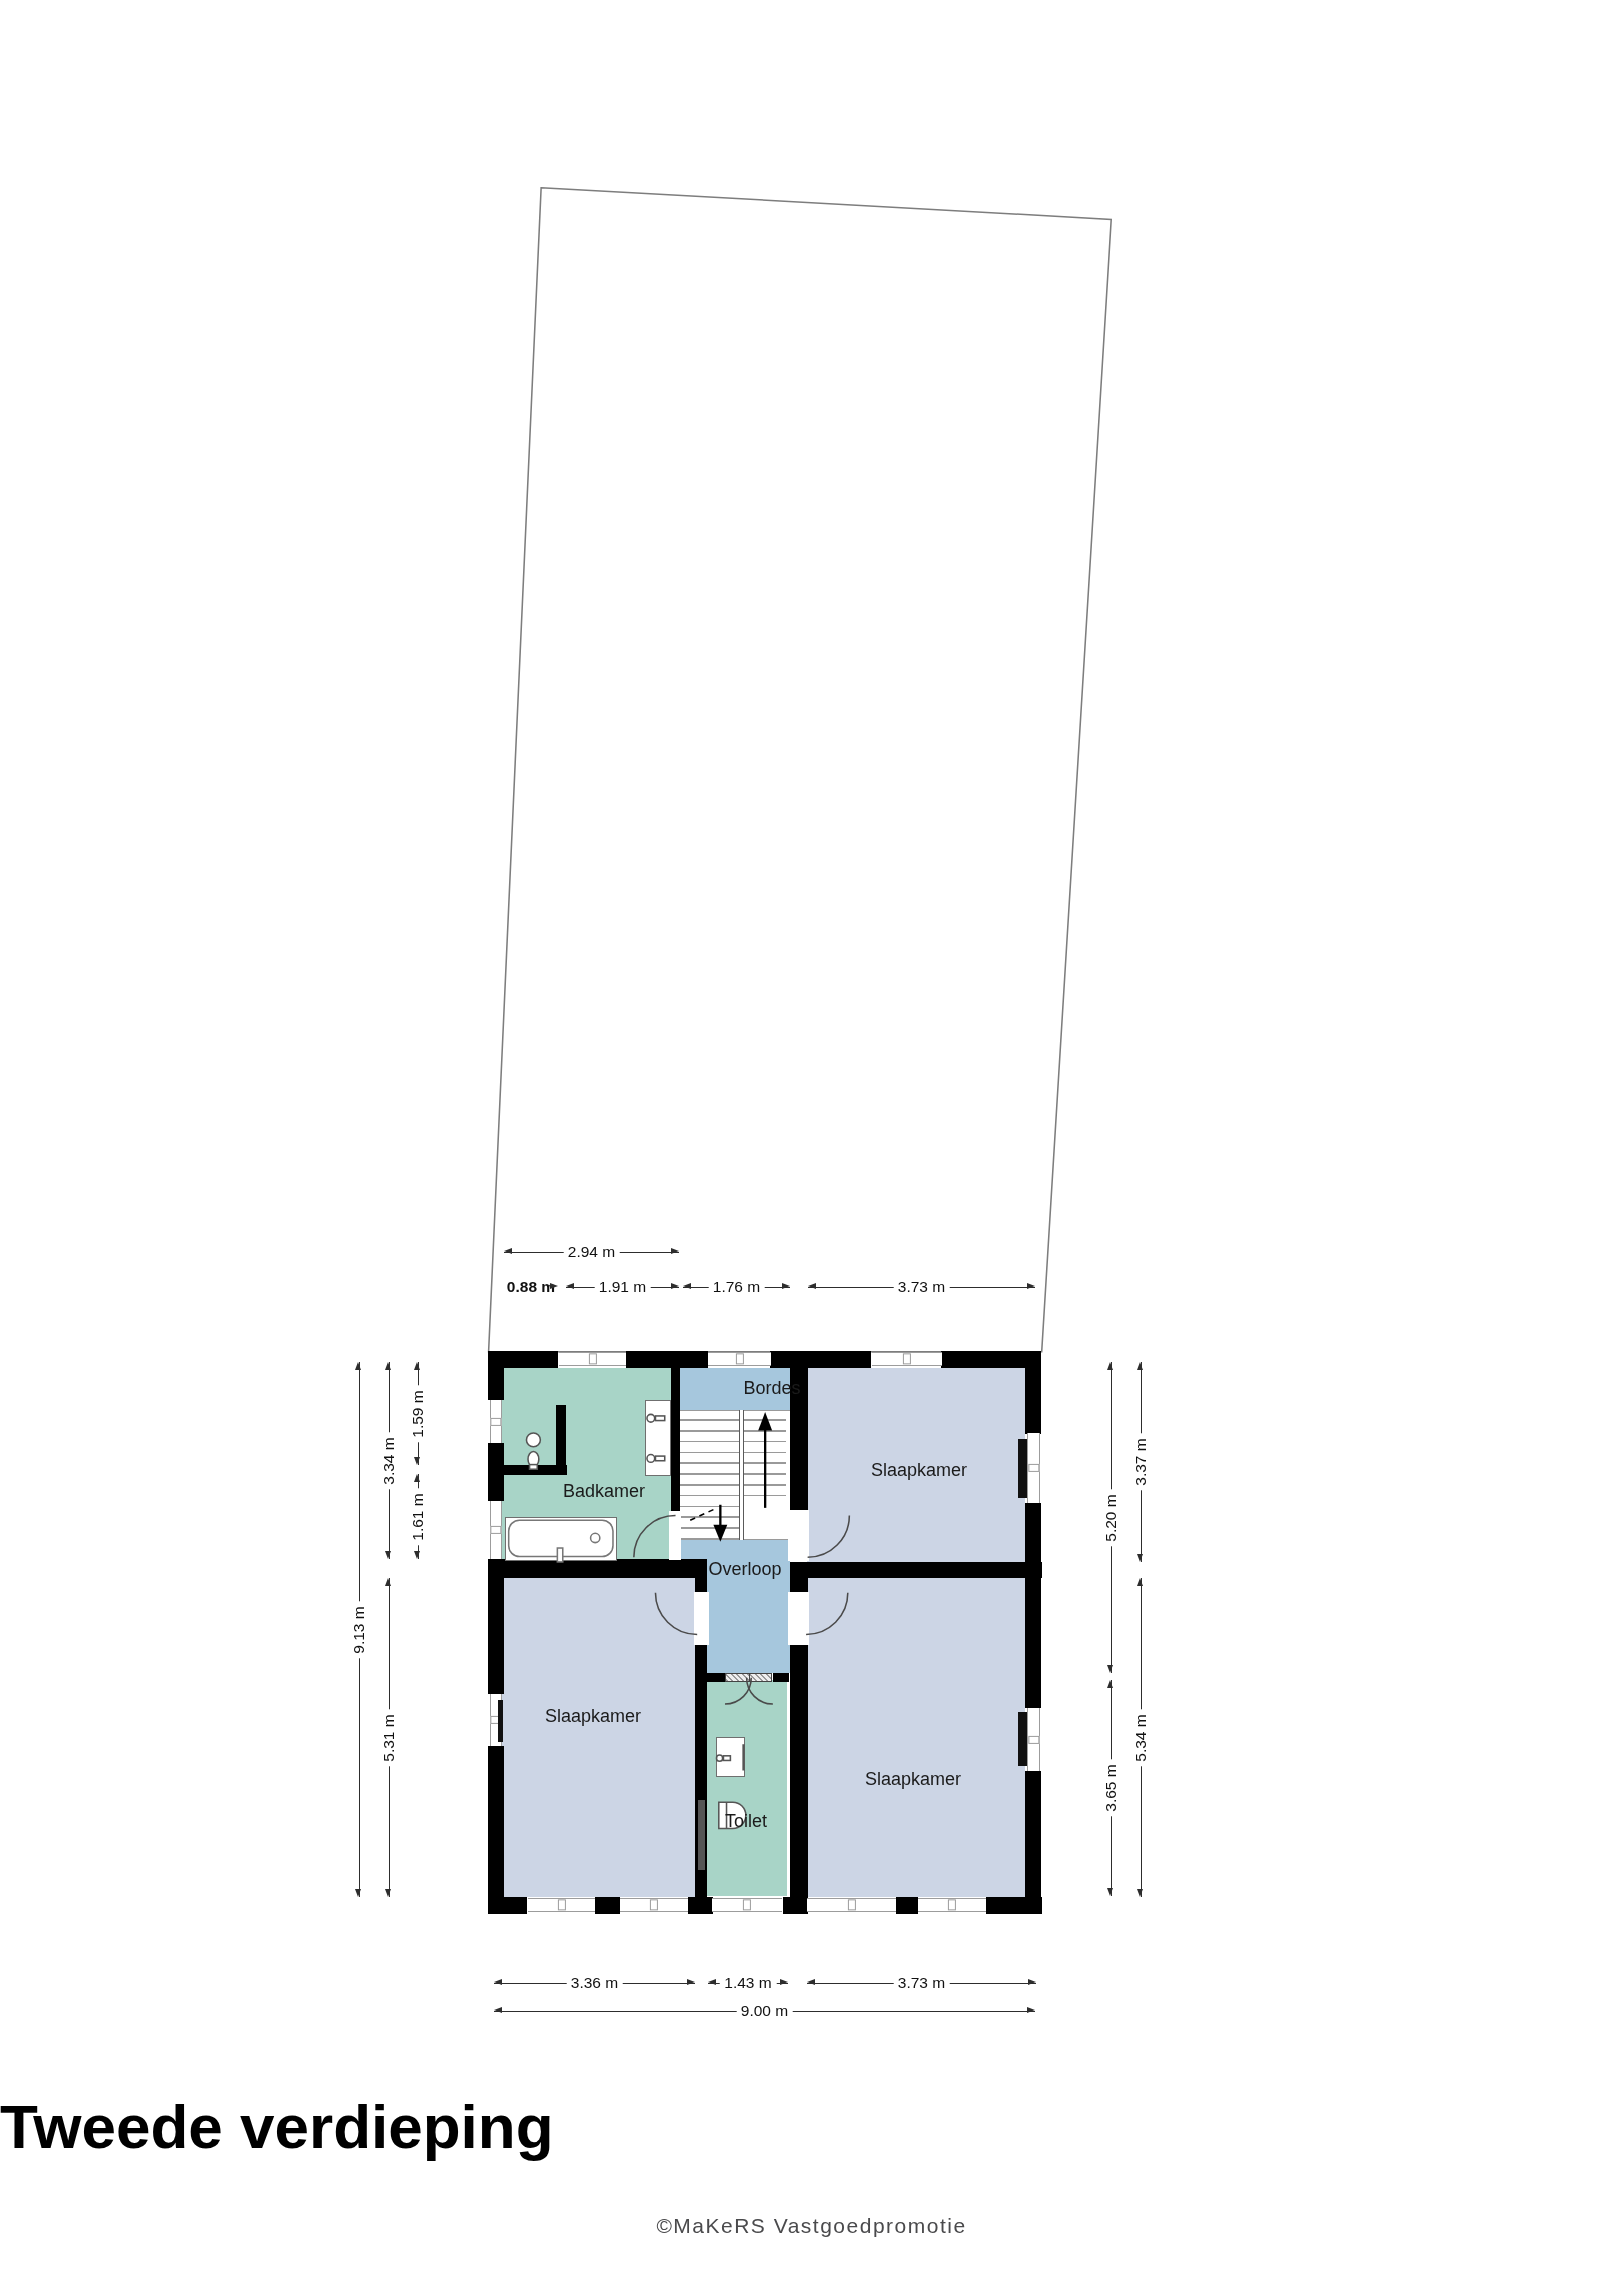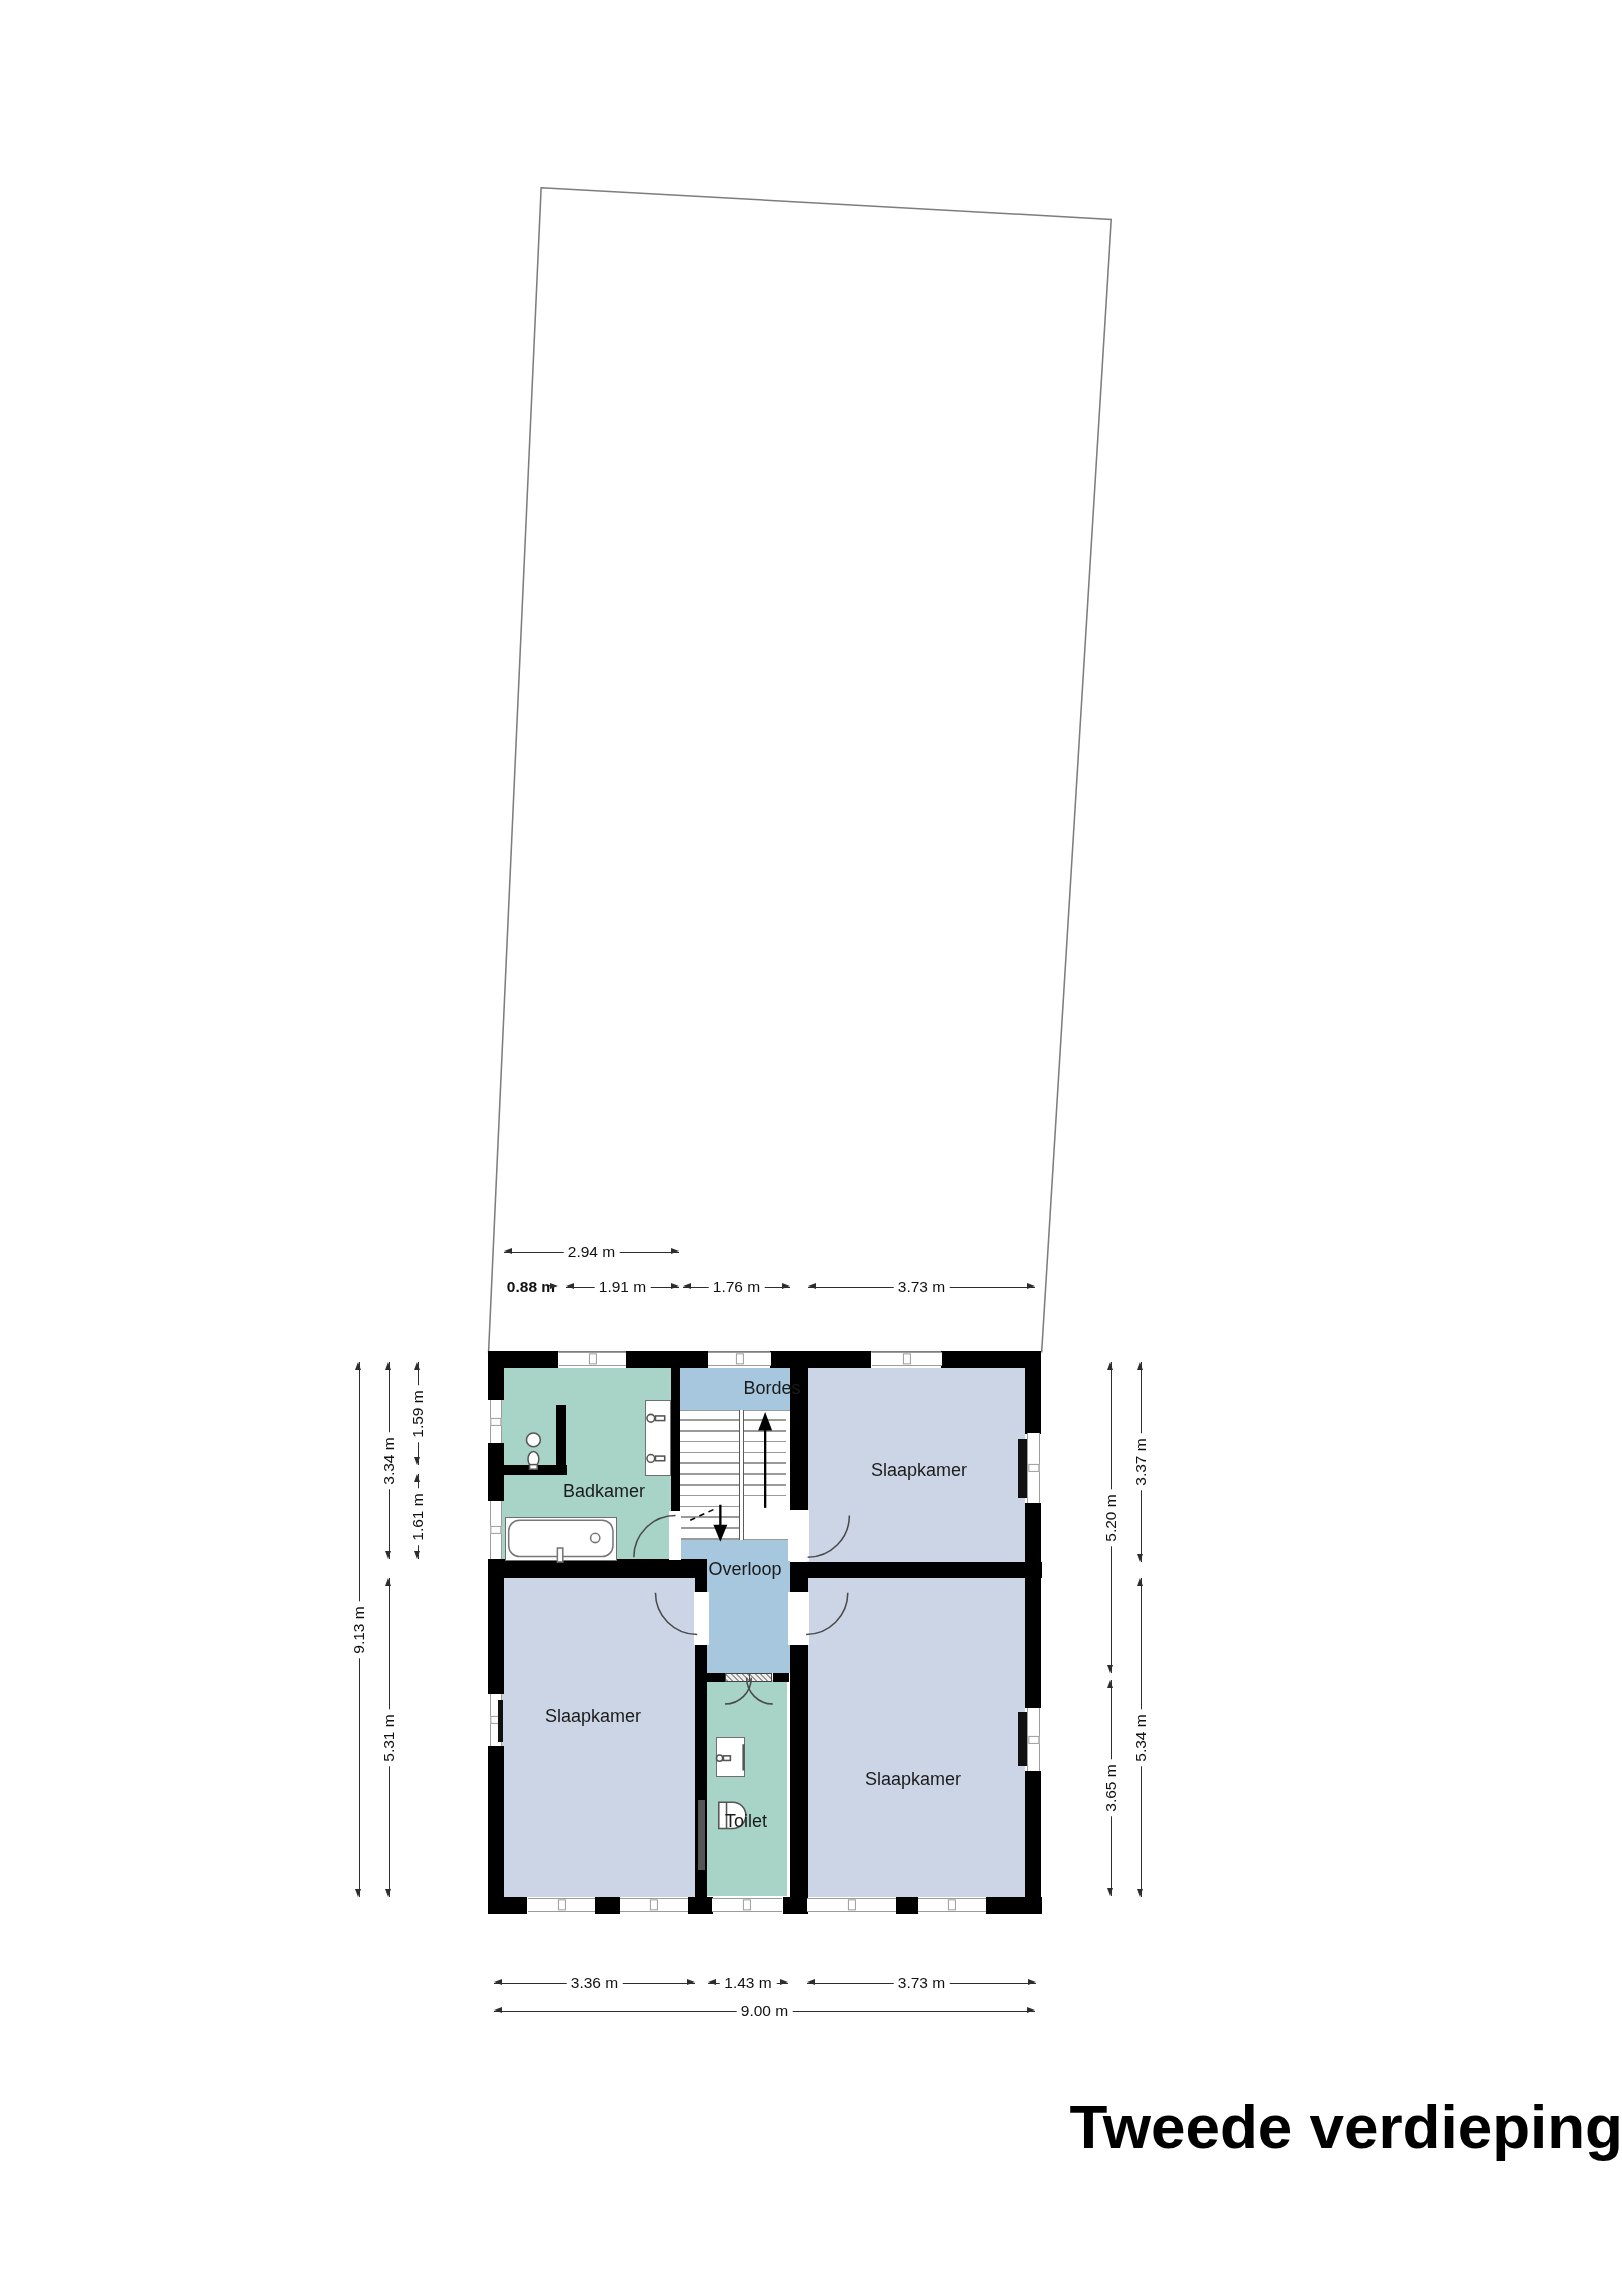--- a/index.html
+++ b/index.html
@@ -24,21 +24,21 @@
   
   .dim-h{position:absolute;height:0;border-top:1.5px solid #2d2d2d;z-index:55;}
   .dim-h::before{content:"";position:absolute;left:0;top:-4.6px;border-right:8.5px solid #2d2d2d;border-top:3.9px solid transparent;border-bottom:3.9px solid transparent;}
   .dim-h::after{content:"";position:absolute;right:0;top:-4.6px;border-left:8.5px solid #2d2d2d;border-top:3.9px solid transparent;border-bottom:3.9px solid transparent;}
   .dim-v{position:absolute;width:0;border-left:1.5px solid #2d2d2d;z-index:55;}
   .dim-v::before{content:"";position:absolute;top:0;left:-4.6px;border-bottom:8.5px solid #2d2d2d;border-left:3.9px solid transparent;border-right:3.9px solid transparent;}
   .dim-v::after{content:"";position:absolute;bottom:0;left:-4.6px;border-top:8.5px solid #2d2d2d;border-left:3.9px solid transparent;border-right:3.9px solid transparent;}
   .dim-lbl{position:absolute;left:50%;top:-0.8px;transform:translate(-50%,-50%);background:#fff;
            padding:0.8px 4.6px;font-size:15.5px;color:#111;white-space:nowrap;}
   .dim-v .dim-lbl{left:-0.8px;top:50%;transform:translate(-50%,-50%) rotate(-90deg);}
-  .title{position:absolute;left:0;width:1623px;text-align:right;font-size:62px;font-weight:700;color:#000;letter-spacing:0;z-index:80;}
+  .title{position:absolute;left:0;width:1623px;text-align:left;font-size:62px;font-weight:700;color:#000;letter-spacing:0;z-index:80;}
   .disc{position:absolute;left:0;width:1623px;text-align:center;font-size:21px;color:#4a4a4c;letter-spacing:1.5px;z-index:80;}
 </style>
 </head>
 <body>
 
 <div id="canvas">
 
   <svg class="plot" width="1623" height="2295" viewBox="0 0 2100 2971">
     <polygon points="700,243 1438,284 1348,1750 632,1750" fill="#ffffff" stroke="#7d7d7d" stroke-width="2"></polygon>
   </svg>
@@ -222,15 +222,16 @@
     <span class="dim-lbl">1.43 m</span>
     </div>
   <div class="dim-h" style="left:807px;top:1983px;width:229px;">
     <span class="dim-lbl">3.73 m</span>
     </div>
   <div class="dim-h" style="left:494px;top:2011px;width:541px;">
     <span class="dim-lbl">9.00 m</span>
     </div>
 
   <div class="title" style="top:2091px;">Tweede verdieping</div>
+  <div class="disc" style="top:2214px;">©MaKeRS Vastgoedpromotie</div>
 
 </div>
 
 
 </body></html>

